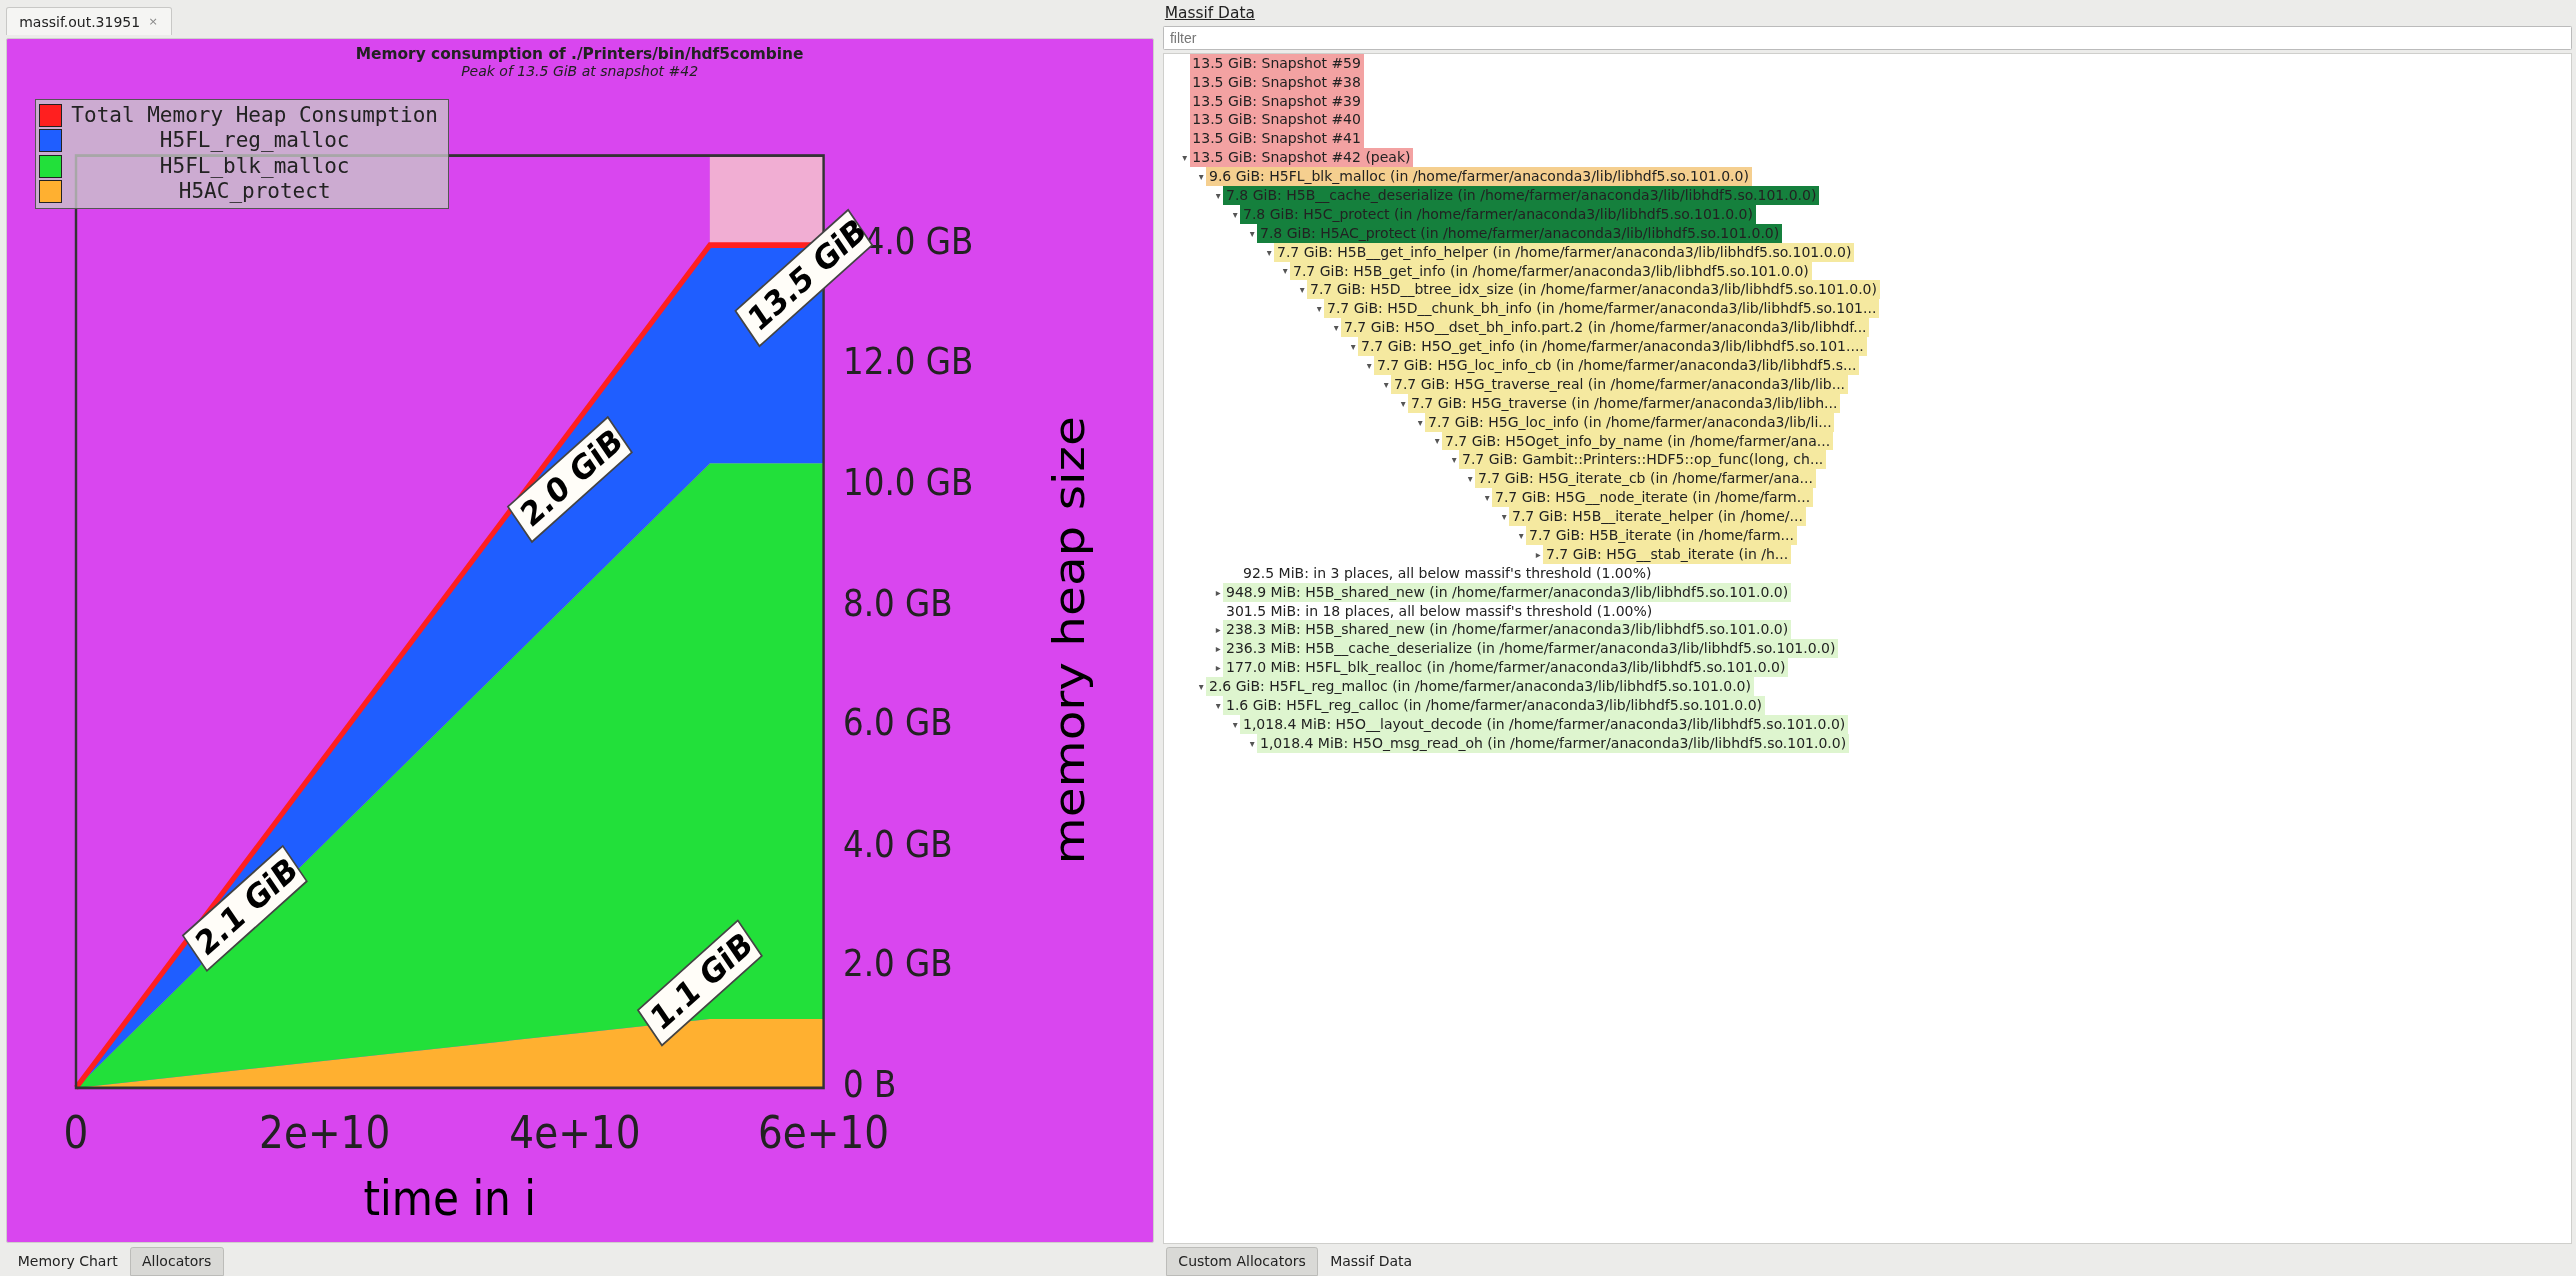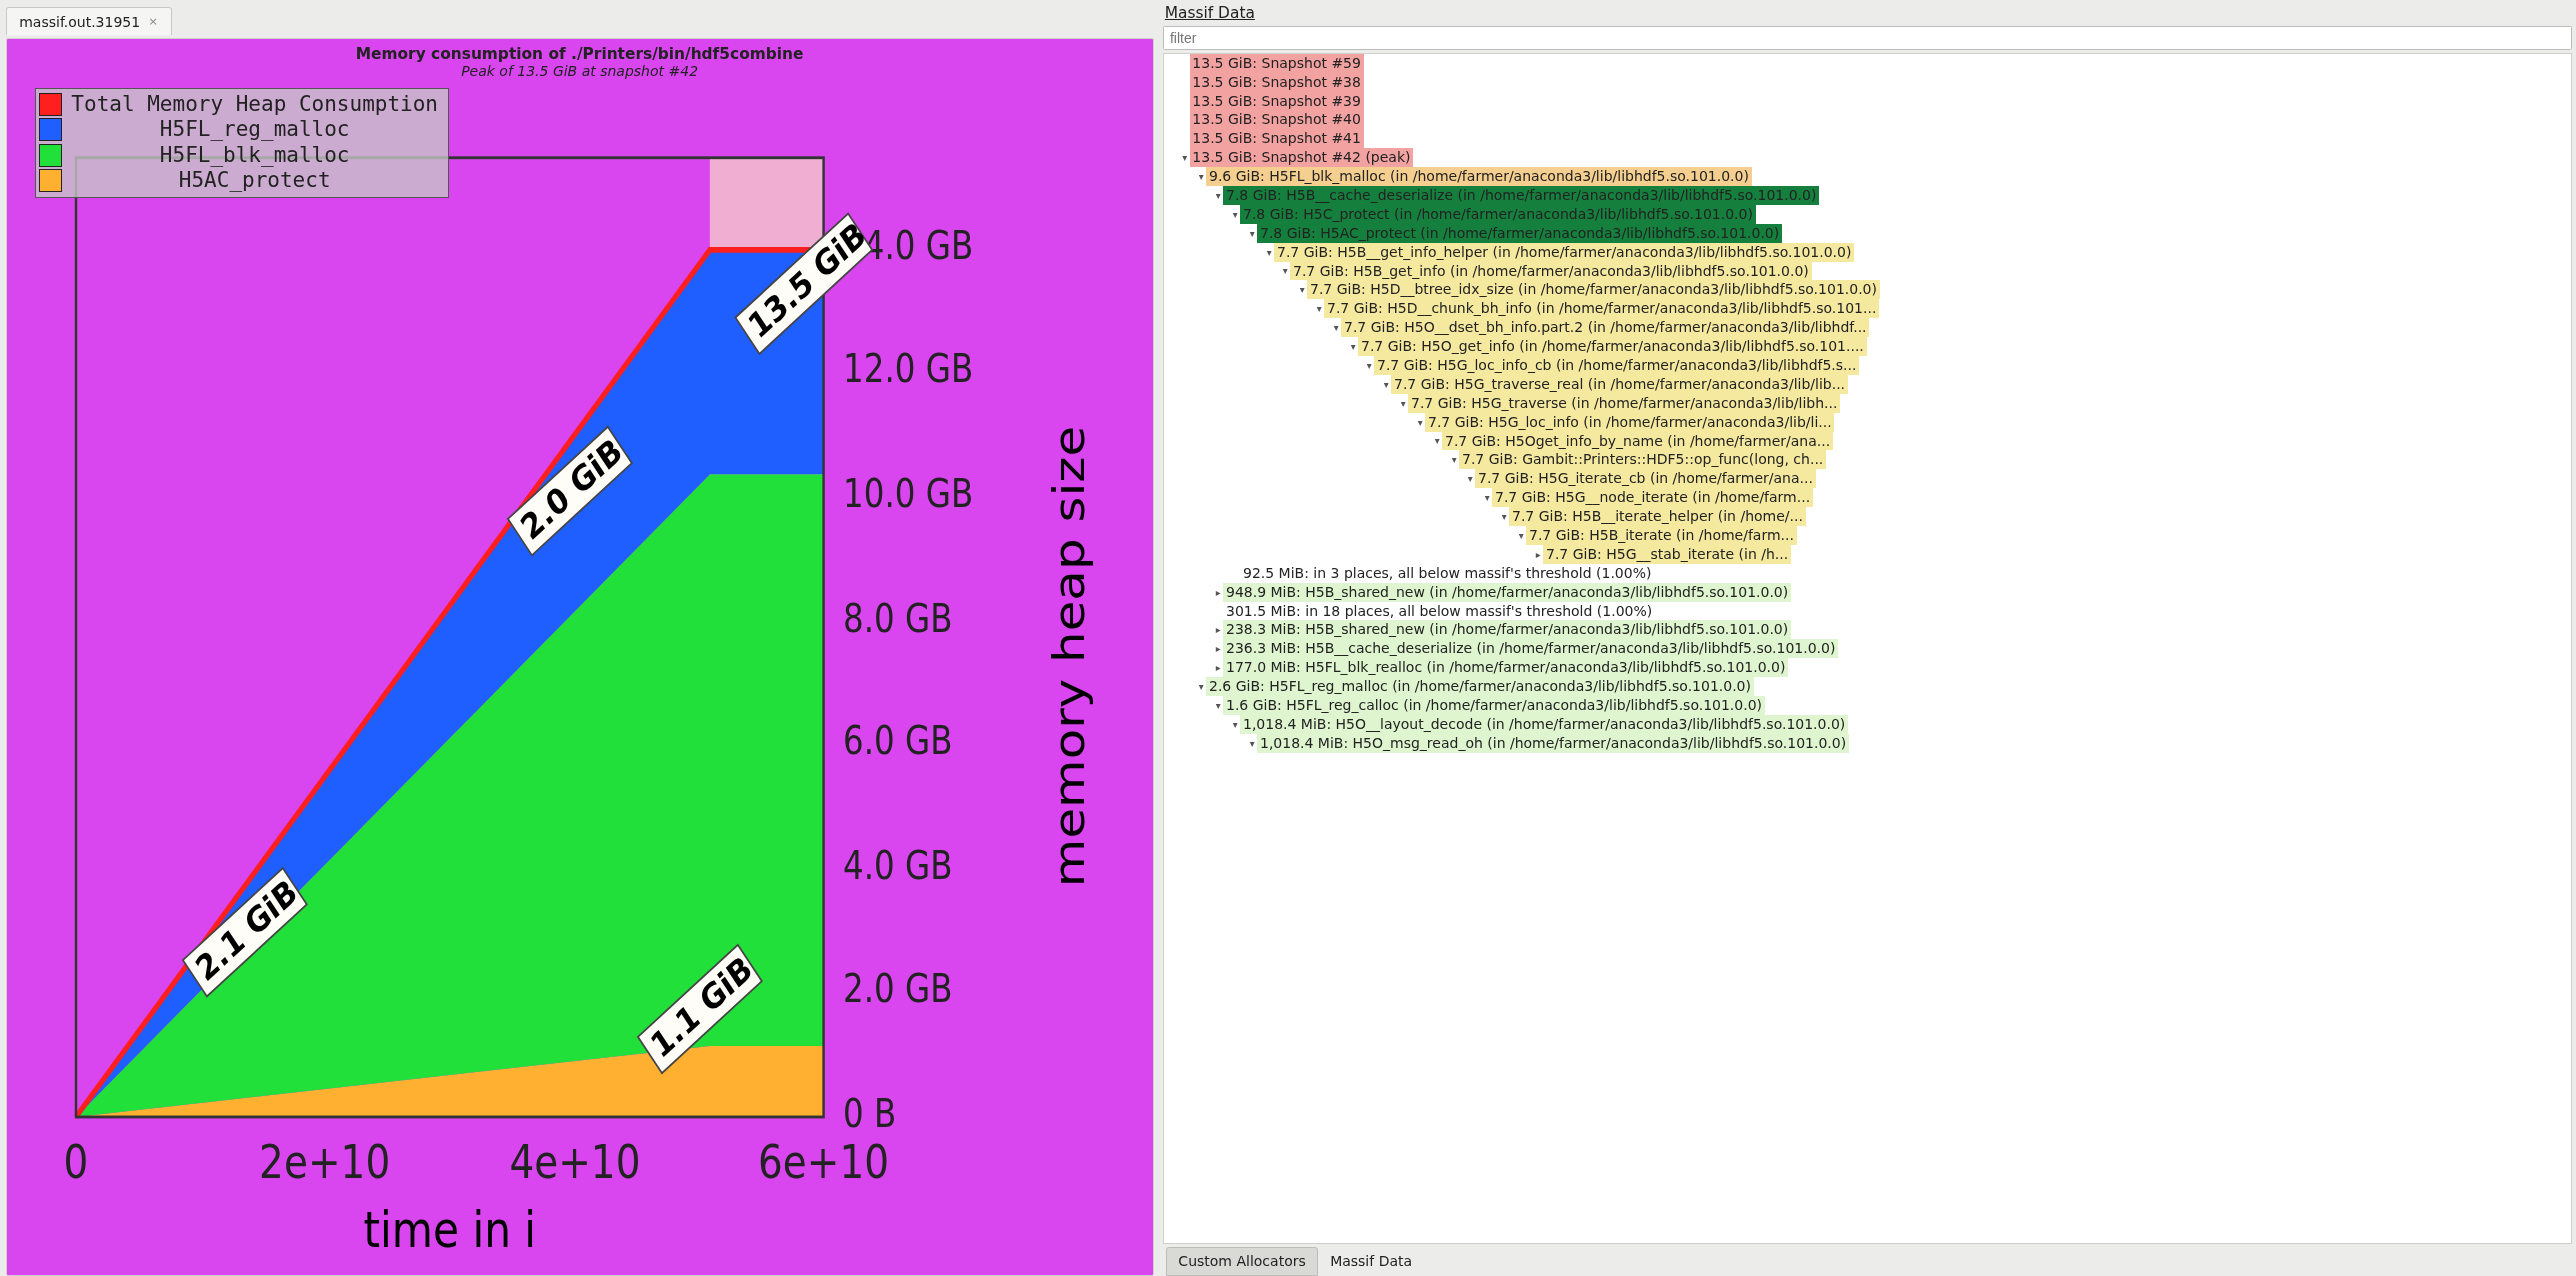--- a/index.html
+++ b/index.html
@@ -7,21 +7,21 @@
   
   #left-pane{flex:0 0 45%;display:flex;flex-direction:column;padding:4.2px 5.6px 0 5.6px;box-sizing:border-box;min-width:0;}
   .file-tab-bar{height:31px;display:flex;align-items:flex-end;}
   .file-tab{background:#f5f5f3;border:0.7px solid #c8c8c6;border-bottom:none;border-radius:2.8px 2.8px 0 0;padding:5.6px 12.6px;font-size:14px;display:flex;align-items:center;gap:8.4px;}
   .file-tab .close{color:#888;font-size:11.2px;}
   .chart-card{background:#d946ef;border:0.7px solid #cfcfcc;border-radius:2.1px;margin-top:2.8px;padding:5.6px 4.2px 4.2px 4.2px;flex:1;display:flex;flex-direction:column;min-height:0;}
   .chart-title{font-weight:700;font-size:15.4px;text-align:center;}
   .chart-subtitle{font-style:italic;font-size:14px;text-align:center;margin-bottom:2.8px;}
   .chart-stage{flex:1;position:relative;min-height:0;}
   .chart-stage svg{width:100%;height:100%;display:block;}
-  .legend-box{position:absolute;left:24px;top:7px;background:rgba(200,200,200,0.78);border:0.7px solid #555;padding:2.8px 5.6px 4.2px 2.8px;font-family:"DejaVu Sans Mono",monospace;font-size:21px;}
+  .legend-box{position:absolute;left:24px;top:18px;background:rgba(200,200,200,0.78);border:0.7px solid #555;padding:2.8px 5.6px 4.2px 2.8px;font-family:"DejaVu Sans Mono",monospace;font-size:21px;}
   .legend-row{display:flex;align-items:center;gap:5.6px;line-height:1.2;}
   .legend-swatch{width:21px;height:21px;border:0.7px solid #222;flex:0 0 21px;}
   .legend-label{flex:1;text-align:center;white-space:nowrap;padding:0 4.2px;}
   .bottom-tabs{display:flex;margin-top:4.2px;}
   .bot-tab{padding:5.6px 11.2px;font-size:14px;border:0.7px solid transparent;border-radius:2.8px 2.8px 0 0;}
   .bot-tab.selected{background:#d9d9d6;border-color:#bcbcb9;}
   
   #right-pane{flex:1;display:flex;flex-direction:column;min-width:0;padding:2.8px 0 0 2.8px;box-sizing:border-box;}
   .pane-header{font-size:15.4px;padding:1.4px 0 2.8px 2.8px;text-decoration:underline;}
   .filter-box{margin:1.4px 4.2px 2.8px 1.4px;}
@@ -136,20 +136,24 @@
           <span class="legend-label">H5FL_blk_malloc</span>
         </div>
         <div class="legend-row">
           <span class="legend-swatch" style="background:#ffB030"></span>
           <span class="legend-label">H5AC_protect</span>
         </div>
       </div>
     </div>
   </div>
 
+  <div class="bottom-tabs">
+    <div class="bot-tab">Memory Chart</div>
+    <div class="bot-tab selected">Allocators</div>
+  </div>
 </div>
 
 <div id="right-pane">
   <div class="pane-header">Massif Data</div>
   <div class="filter-box">
     <input type="text" placeholder="filter" style="">
   </div>
   <div class="tree-wrap">
     <div class="tree" id="tree">
         <div class="row h-red" style="padding-left: 15.4px;">

